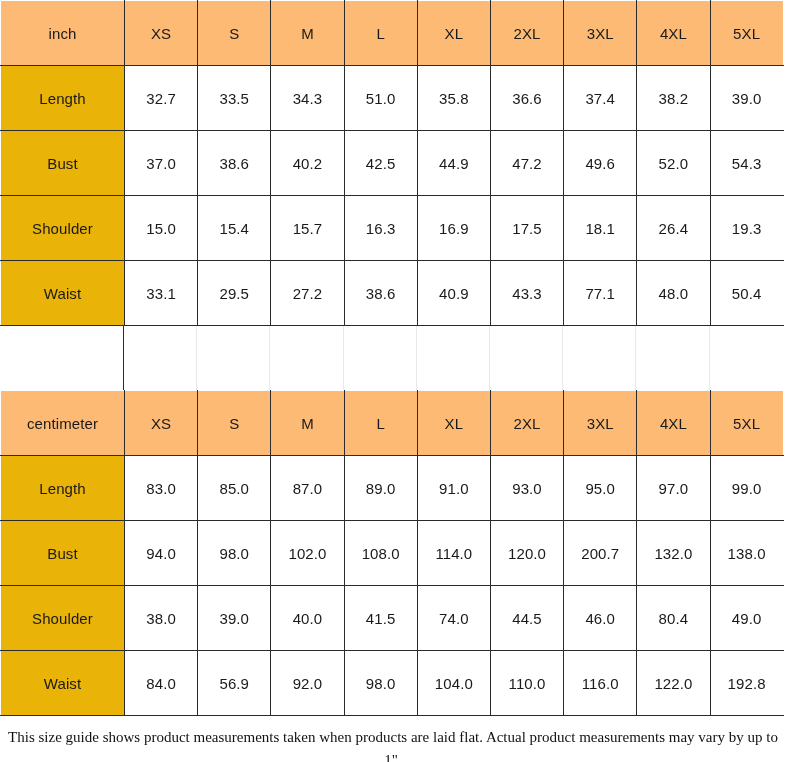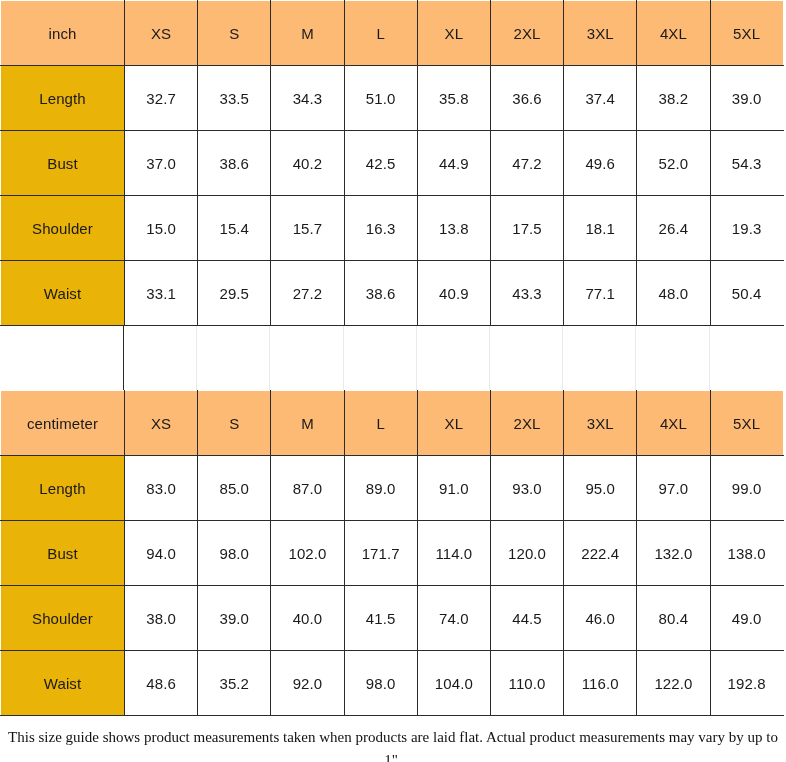--- a/index.html
+++ b/index.html
@@ -159,21 +159,21 @@
           <td>49.6</td>
           <td>52.0</td>
           <td>54.3</td>
         </tr>
         <tr>
           <th class="row-label">Shoulder</th>
           <td>15.0</td>
           <td>15.4</td>
           <td>15.7</td>
           <td>16.3</td>
-          <td>13.8</td>
+          <td>16.9</td>
           <td>17.5</td>
           <td>18.1</td>
           <td>26.4</td>
           <td>19.3</td>
         </tr>
         <tr>
           <th class="row-label">Waist</th>
           <td>33.1</td>
           <td>29.5</td>
           <td>27.2</td>
@@ -240,43 +240,43 @@
           <td>93.0</td>
           <td>95.0</td>
           <td>97.0</td>
           <td>99.0</td>
         </tr>
         <tr>
           <th class="row-label">Bust</th>
           <td>94.0</td>
           <td>98.0</td>
           <td>102.0</td>
-          <td>171.7</td>
+          <td>108.0</td>
           <td>114.0</td>
           <td>120.0</td>
-          <td>222.4</td>
+          <td>200.7</td>
           <td>132.0</td>
           <td>138.0</td>
         </tr>
         <tr>
           <th class="row-label">Shoulder</th>
           <td>38.0</td>
           <td>39.0</td>
           <td>40.0</td>
           <td>41.5</td>
           <td>74.0</td>
           <td>44.5</td>
           <td>46.0</td>
           <td>80.4</td>
           <td>49.0</td>
         </tr>
         <tr>
           <th class="row-label">Waist</th>
-          <td>48.6</td>
-          <td>35.2</td>
+          <td>84.0</td>
+          <td>56.9</td>
           <td>92.0</td>
           <td>98.0</td>
           <td>104.0</td>
           <td>110.0</td>
           <td>116.0</td>
           <td>122.0</td>
           <td>192.8</td>
         </tr>
       </tbody>
     </table>

